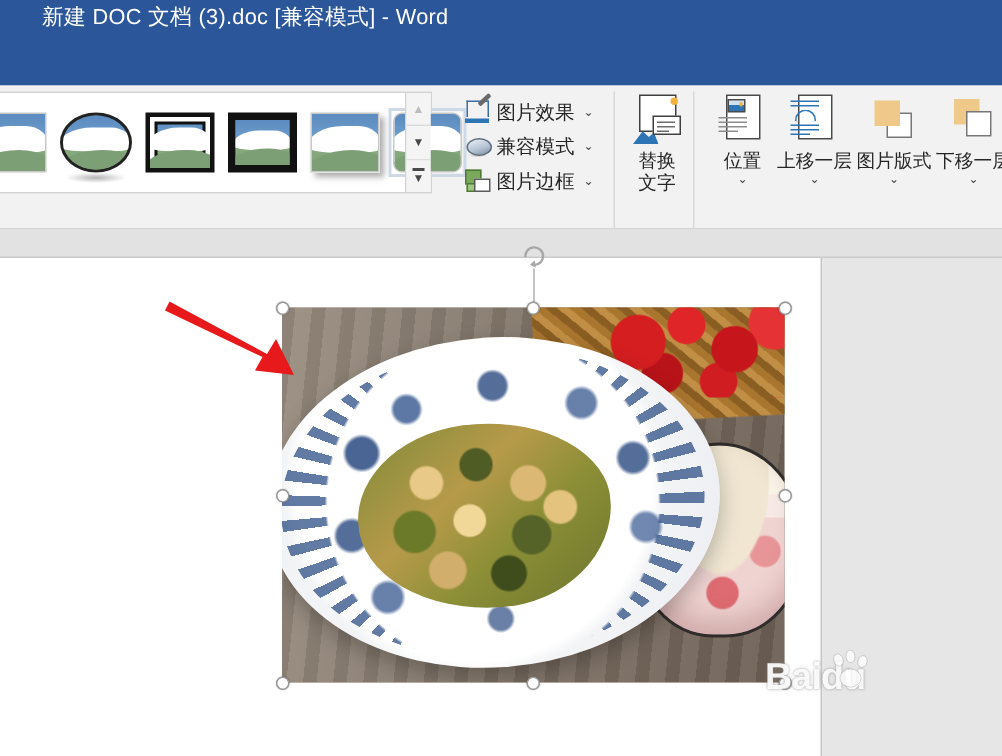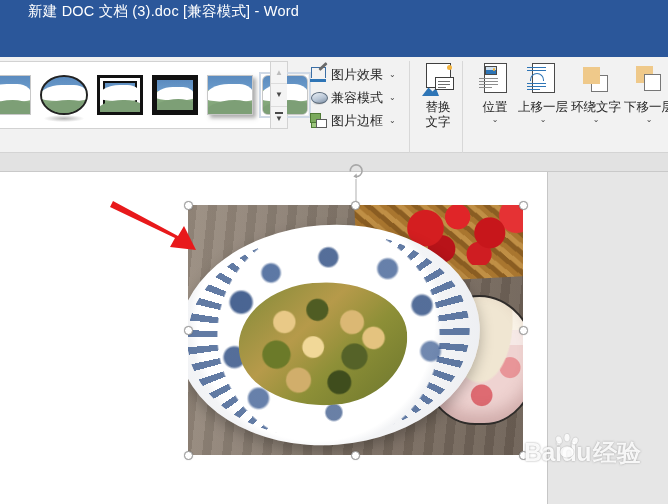--- a/index.html
+++ b/index.html
@@ -353,21 +353,21 @@
   }
 
   
   .arrow-svg { position: absolute; left: 104px; top: 190px; width: 104px; height: 68px; }
 
   
   .watermark {
     position: absolute; left: 508px; top: 437px; width: 160px; height: 60px;
     pointer-events: none;
   }
-  .wm-main { position: absolute; left: 16px; top: 0; display: flex; align-items: baseline; text-align: center; }
+  .wm-main { position: absolute; left: 2px; top: 0; display: flex; align-items: baseline; text-align: center; }
   .wm-text {
     font-size: 25px; font-weight: bold; color: rgba(255,255,255,.92);
     text-shadow: 0 0 2px rgba(120,120,120,.75);
     letter-spacing: -.5px;
   }
   .wm-cn {
     font-size: 24px; font-weight: bold; color: rgba(255,255,255,.9);
     text-shadow: 0 0 2px rgba(120,120,120,.7); margin-left: 2px;
   }
   .wm-paw { position: absolute; left: 44px; top: -4px; width: 30px; height: 28px; opacity: .85; }
@@ -490,21 +490,21 @@
       </span>
       <span class="big-label">上移一层</span>
       <span class="big-caret">⌄</span>
     </div>
 
     <div class="big-btn" style="left:570px">
       <span class="big-ico ico-layer ico-fwd">
         <span class="sq-w"></span>
           <span class="sq-o"></span>
       </span>
-      <span class="big-label">环绕文字</span>
+      <span class="big-label">图片版式</span>
       <span class="big-caret">⌄</span>
     </div>
 
     <div class="big-btn" style="left:623px">
       <span class="big-ico ico-layer ico-bwd">
         <span class="sq-o"></span>
           <span class="sq-w"></span>
       </span>
       <span class="big-label">下移一层</span>
       <span class="big-caret">⌄</span>
@@ -552,21 +552,20 @@
 
   <svg class="arrow-svg" viewBox="0 0 104 68">
     <g fill="#e8191b">
       <path d="M9 11 L74 46 L80 36 L92 60 L66 57 L71 48 L6 17 Z"></path>
     </g>
   </svg>
 
   <div class="watermark">
     <div class="wm-main">
       <span class="wm-text">Baidu</span>
-      <span class="wm-cn">经验</span>
     </div>
     <svg class="wm-paw" viewBox="0 0 30 28">
       <g fill="rgba(255,255,255,.9)" stroke="rgba(150,150,150,.5)" stroke-width="0.6">
         <ellipse cx="7" cy="7" rx="3.1" ry="4.2" transform="rotate(-18 7 7)"></ellipse>
         <ellipse cx="15" cy="4.6" rx="3" ry="4.2" transform="rotate(-4 15 4.6)"></ellipse>
         <ellipse cx="23" cy="8" rx="3" ry="4" transform="rotate(18 23 8)"></ellipse>
         <ellipse cx="15" cy="19" rx="7" ry="6"></ellipse>
       </g>
     </svg>
   </div>

